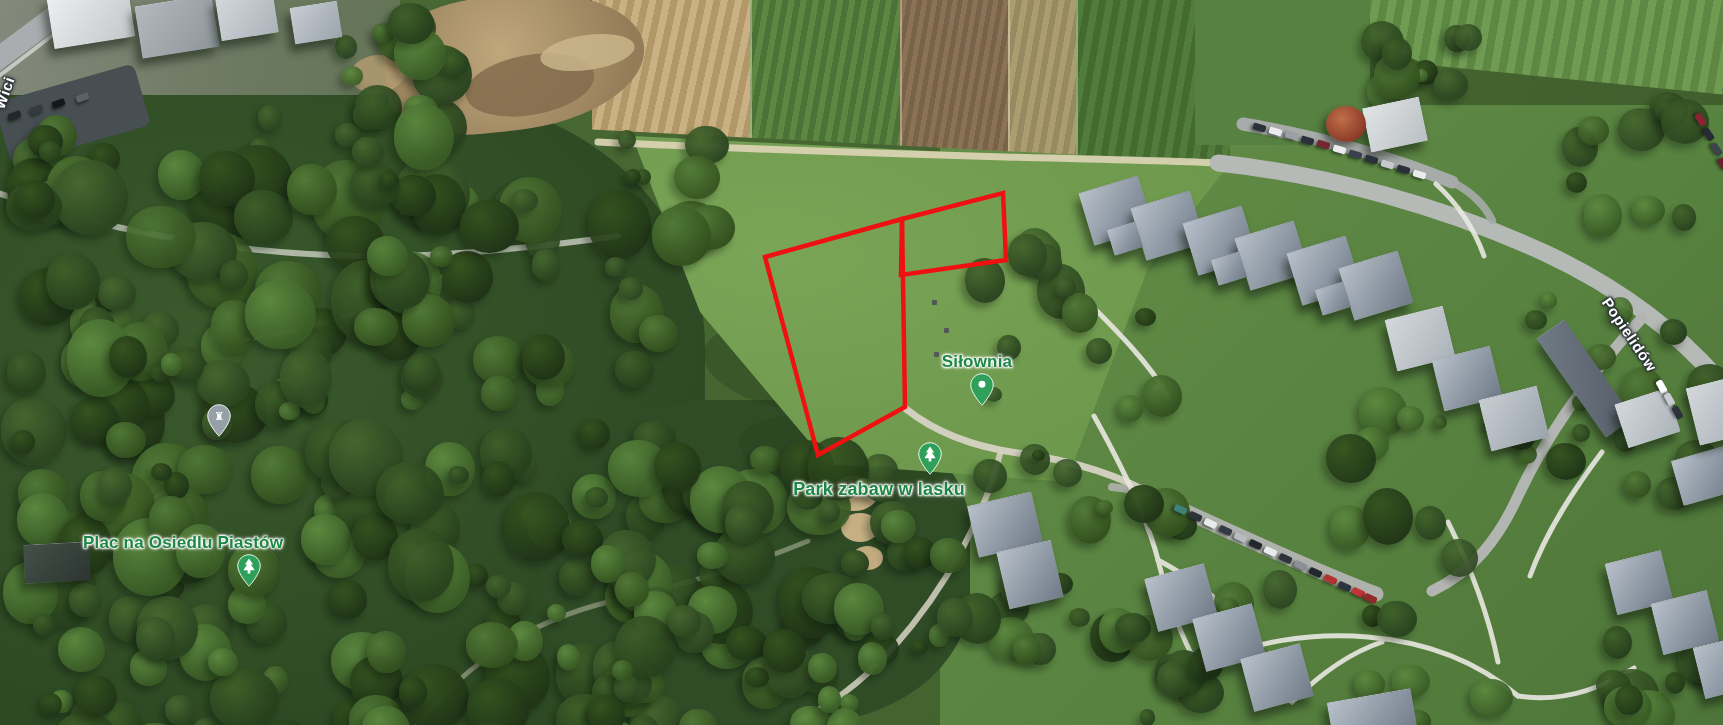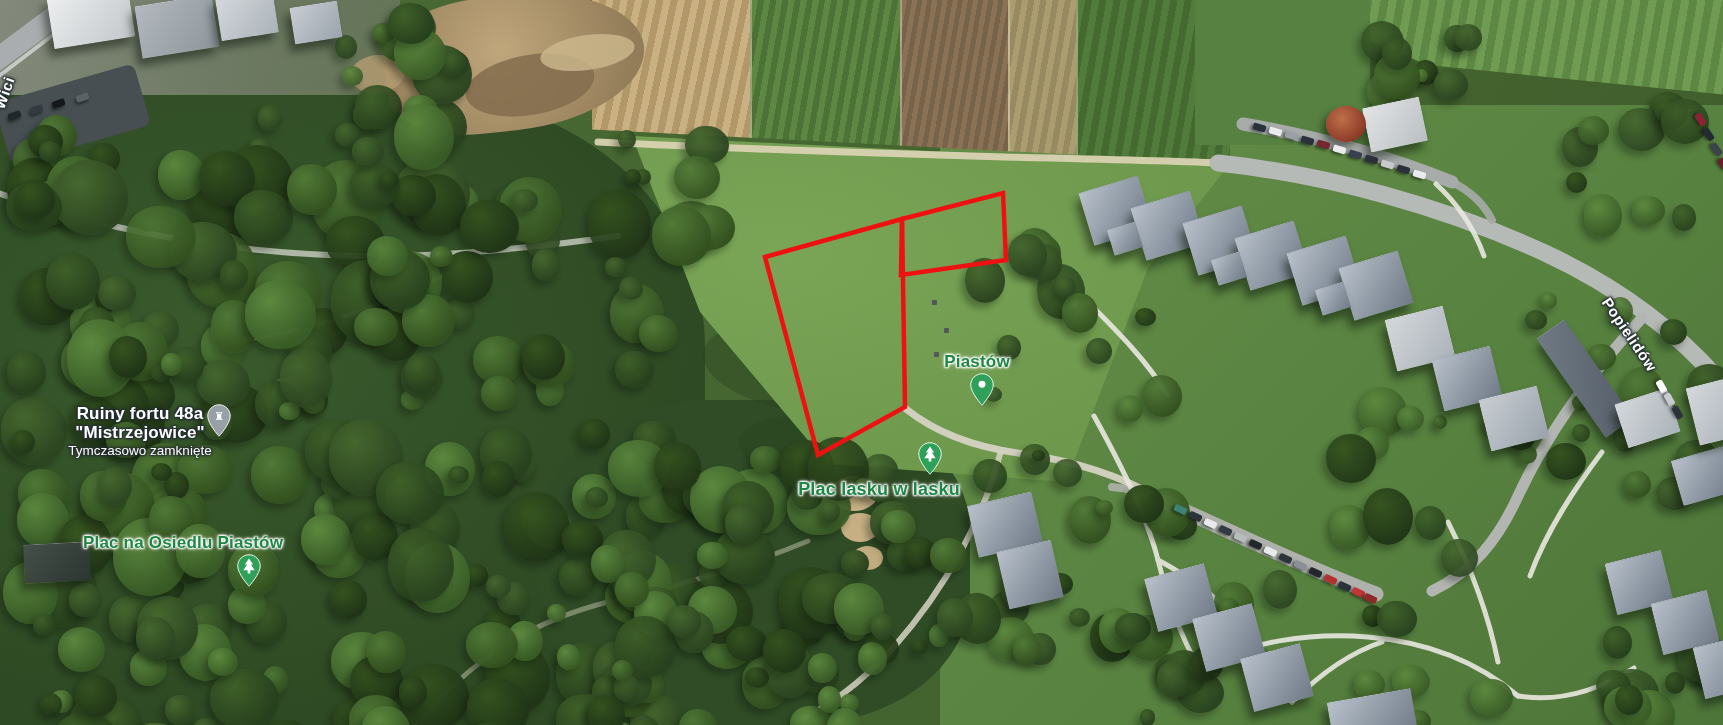--- a/index.html
+++ b/index.html
@@ -624,43 +624,38 @@
       <div style="position: absolute; pointer-events: none; left: 937.402px; top: 597.519px; width: 35.2205px; height: 39.1979px; border-radius: 48% 52% 50% 50%; background: radial-gradient(circle at 35% 30%, rgb(70, 104, 47), rgb(44, 69, 33) 72%); opacity: 0.915714; z-index: 3; box-shadow: rgba(10, 16, 8, 0.35) -4px 5px 7px;"></div>
       <div style="position: absolute; pointer-events: none; left: 1012.7px; top: 634.097px; width: 28.8118px; height: 31.2909px; border-radius: 48% 52% 50% 50%; background: radial-gradient(circle at 35% 30%, rgb(82, 122, 56), rgb(51, 81, 31) 72%); opacity: 0.997335; z-index: 3; box-shadow: rgba(10, 16, 8, 0.35) -4px 5px 7px;"></div>
       <div style="position: absolute; pointer-events: none; left: 930.192px; top: 537.92px; width: 36.5891px; height: 35.2933px; border-radius: 48% 52% 50% 50%; background: radial-gradient(circle at 35% 30%, rgb(82, 122, 56), rgb(51, 81, 31) 72%); opacity: 0.980484; z-index: 3; box-shadow: rgba(10, 16, 8, 0.35) -4px 5px 7px;"></div>
     </div>
 
   <svg id="boundary" class="layer" viewBox="0 0 1723 725" stroke-linejoin="miter">
       <polygon points="765,257 902,219 905,407 818,455" fill="none" stroke="#ef1111" stroke-width="4.5"></polygon>
       <polygon points="902,219 1003,193 1006,260 901,275" fill="none" stroke="#ef1111" stroke-width="4.5"></polygon>
     </svg>
 
-  <div class="lbl lbl-white" style="left:140px;top:431px;">
-    <div class="poi-line" style="position:static;">Ruiny fortu 48a</div>
-    <div class="poi-line" style="position:static;">"Mistrzejowice"</div>
-    <div class="poi-sub" style="position:static;">Tymczasowo zamknięte</div>
-  </div>
   <svg class="pin" style="left:207px;top:404px;" viewBox="0 0 32 44">
     <path d="M16 1C7.7 1 1 7.7 1 16c0 10.5 15 27 15 27s15-16.5 15-27C31 7.7 24.3 1 16 1z" fill="var(--pin-gray,#98a0a7)" stroke="#ffffff" stroke-width="1.2"></path>
     <text x="16" y="21.5" text-anchor="middle" font-size="15" fill="#ffffff" font-family="DejaVu Sans, sans-serif">♜</text>
   </svg>
 
   <div class="lbl lbl-green poi-line" style="left:183px;top:543px;">Plac na Osiedlu Piastów</div>
   <svg class="pin" style="left:237px;top:554px;" viewBox="0 0 32 44">
     <path d="M16 1C7.7 1 1 7.7 1 16c0 10.5 15 27 15 27s15-16.5 15-27C31 7.7 24.3 1 16 1z" fill="var(--pin-green,#2fa05a)" stroke="#ffffff" stroke-width="1.2"></path>
     <path d="M16 6 L21.5 14 H18.5 L23.5 21.5 H17.8 V26 H14.2 V21.5 H8.5 L13.5 14 H10.5 Z" fill="#ffffff"></path>
   </svg>
 
-  <div class="lbl lbl-green poi-line" style="left:977px;top:362px;">Piastów</div>
+  <div class="lbl lbl-green poi-line" style="left:977px;top:362px;">Siłownia</div>
   <svg class="pin" style="left:970px;top:373px;" viewBox="0 0 32 44">
     <path d="M16 1C7.7 1 1 7.7 1 16c0 10.5 15 27 15 27s15-16.5 15-27C31 7.7 24.3 1 16 1z" fill="var(--pin-green,#2fa05a)" stroke="#ffffff" stroke-width="1.2"></path>
     <circle cx="16" cy="15" r="4.6" fill="#ffffff"></circle>
   </svg>
 
-  <div class="lbl lbl-green poi-line" style="left:879px;top:489px;font-size:18px;">Plac lasku w lasku</div>
+  <div class="lbl lbl-green poi-line" style="left:879px;top:489px;font-size:18px;">Park zabaw w lasku</div>
   <svg class="pin" style="left:918px;top:442px;" viewBox="0 0 32 44">
     <path d="M16 1C7.7 1 1 7.7 1 16c0 10.5 15 27 15 27s15-16.5 15-27C31 7.7 24.3 1 16 1z" fill="var(--pin-green,#2fa05a)" stroke="#ffffff" stroke-width="1.2"></path>
     <path d="M16 6 L21.5 14 H18.5 L23.5 21.5 H17.8 V26 H14.2 V21.5 H8.5 L13.5 14 H10.5 Z" fill="#ffffff"></path>
   </svg>
 
   <div class="lbl lbl-white street" style="left:1629px;top:335px;transform:translate(-50%,-50%) rotate(56deg);">Popielidów</div>
   <div class="lbl lbl-white street" style="left:5px;top:93px;transform:translate(-50%,-50%) rotate(-70deg);">Wici</div>
 </div>
 
 </body></html>

